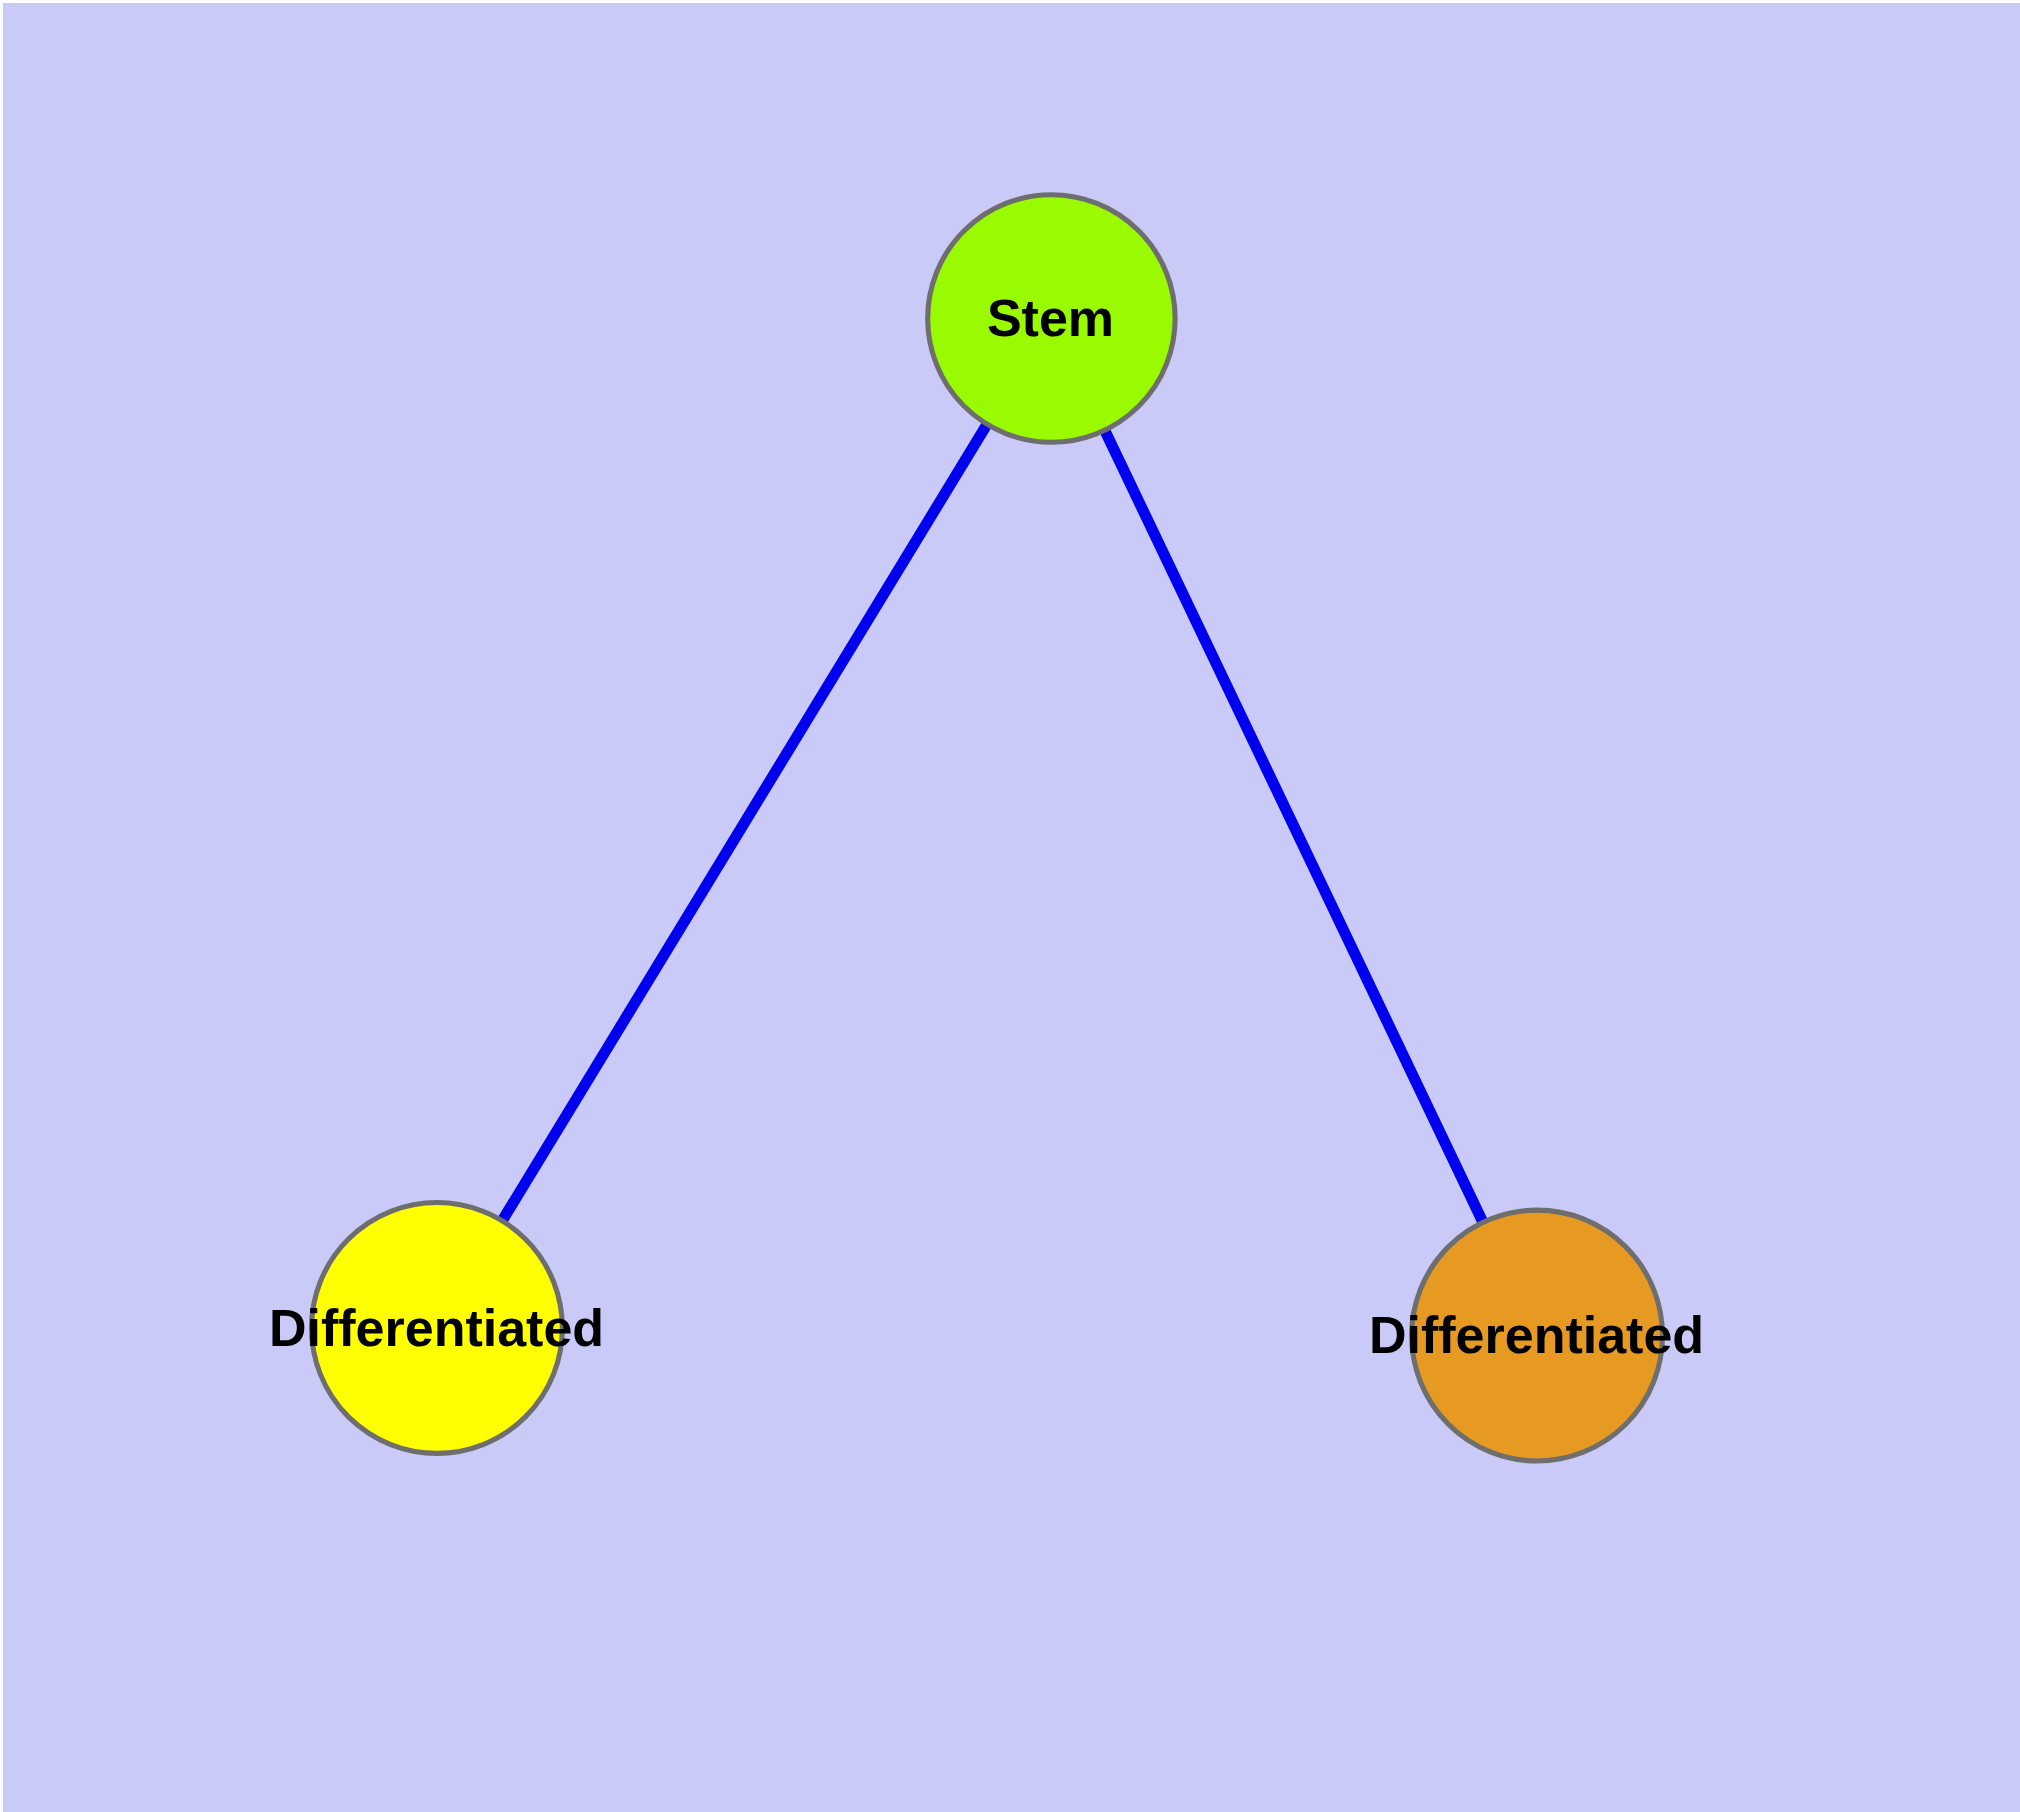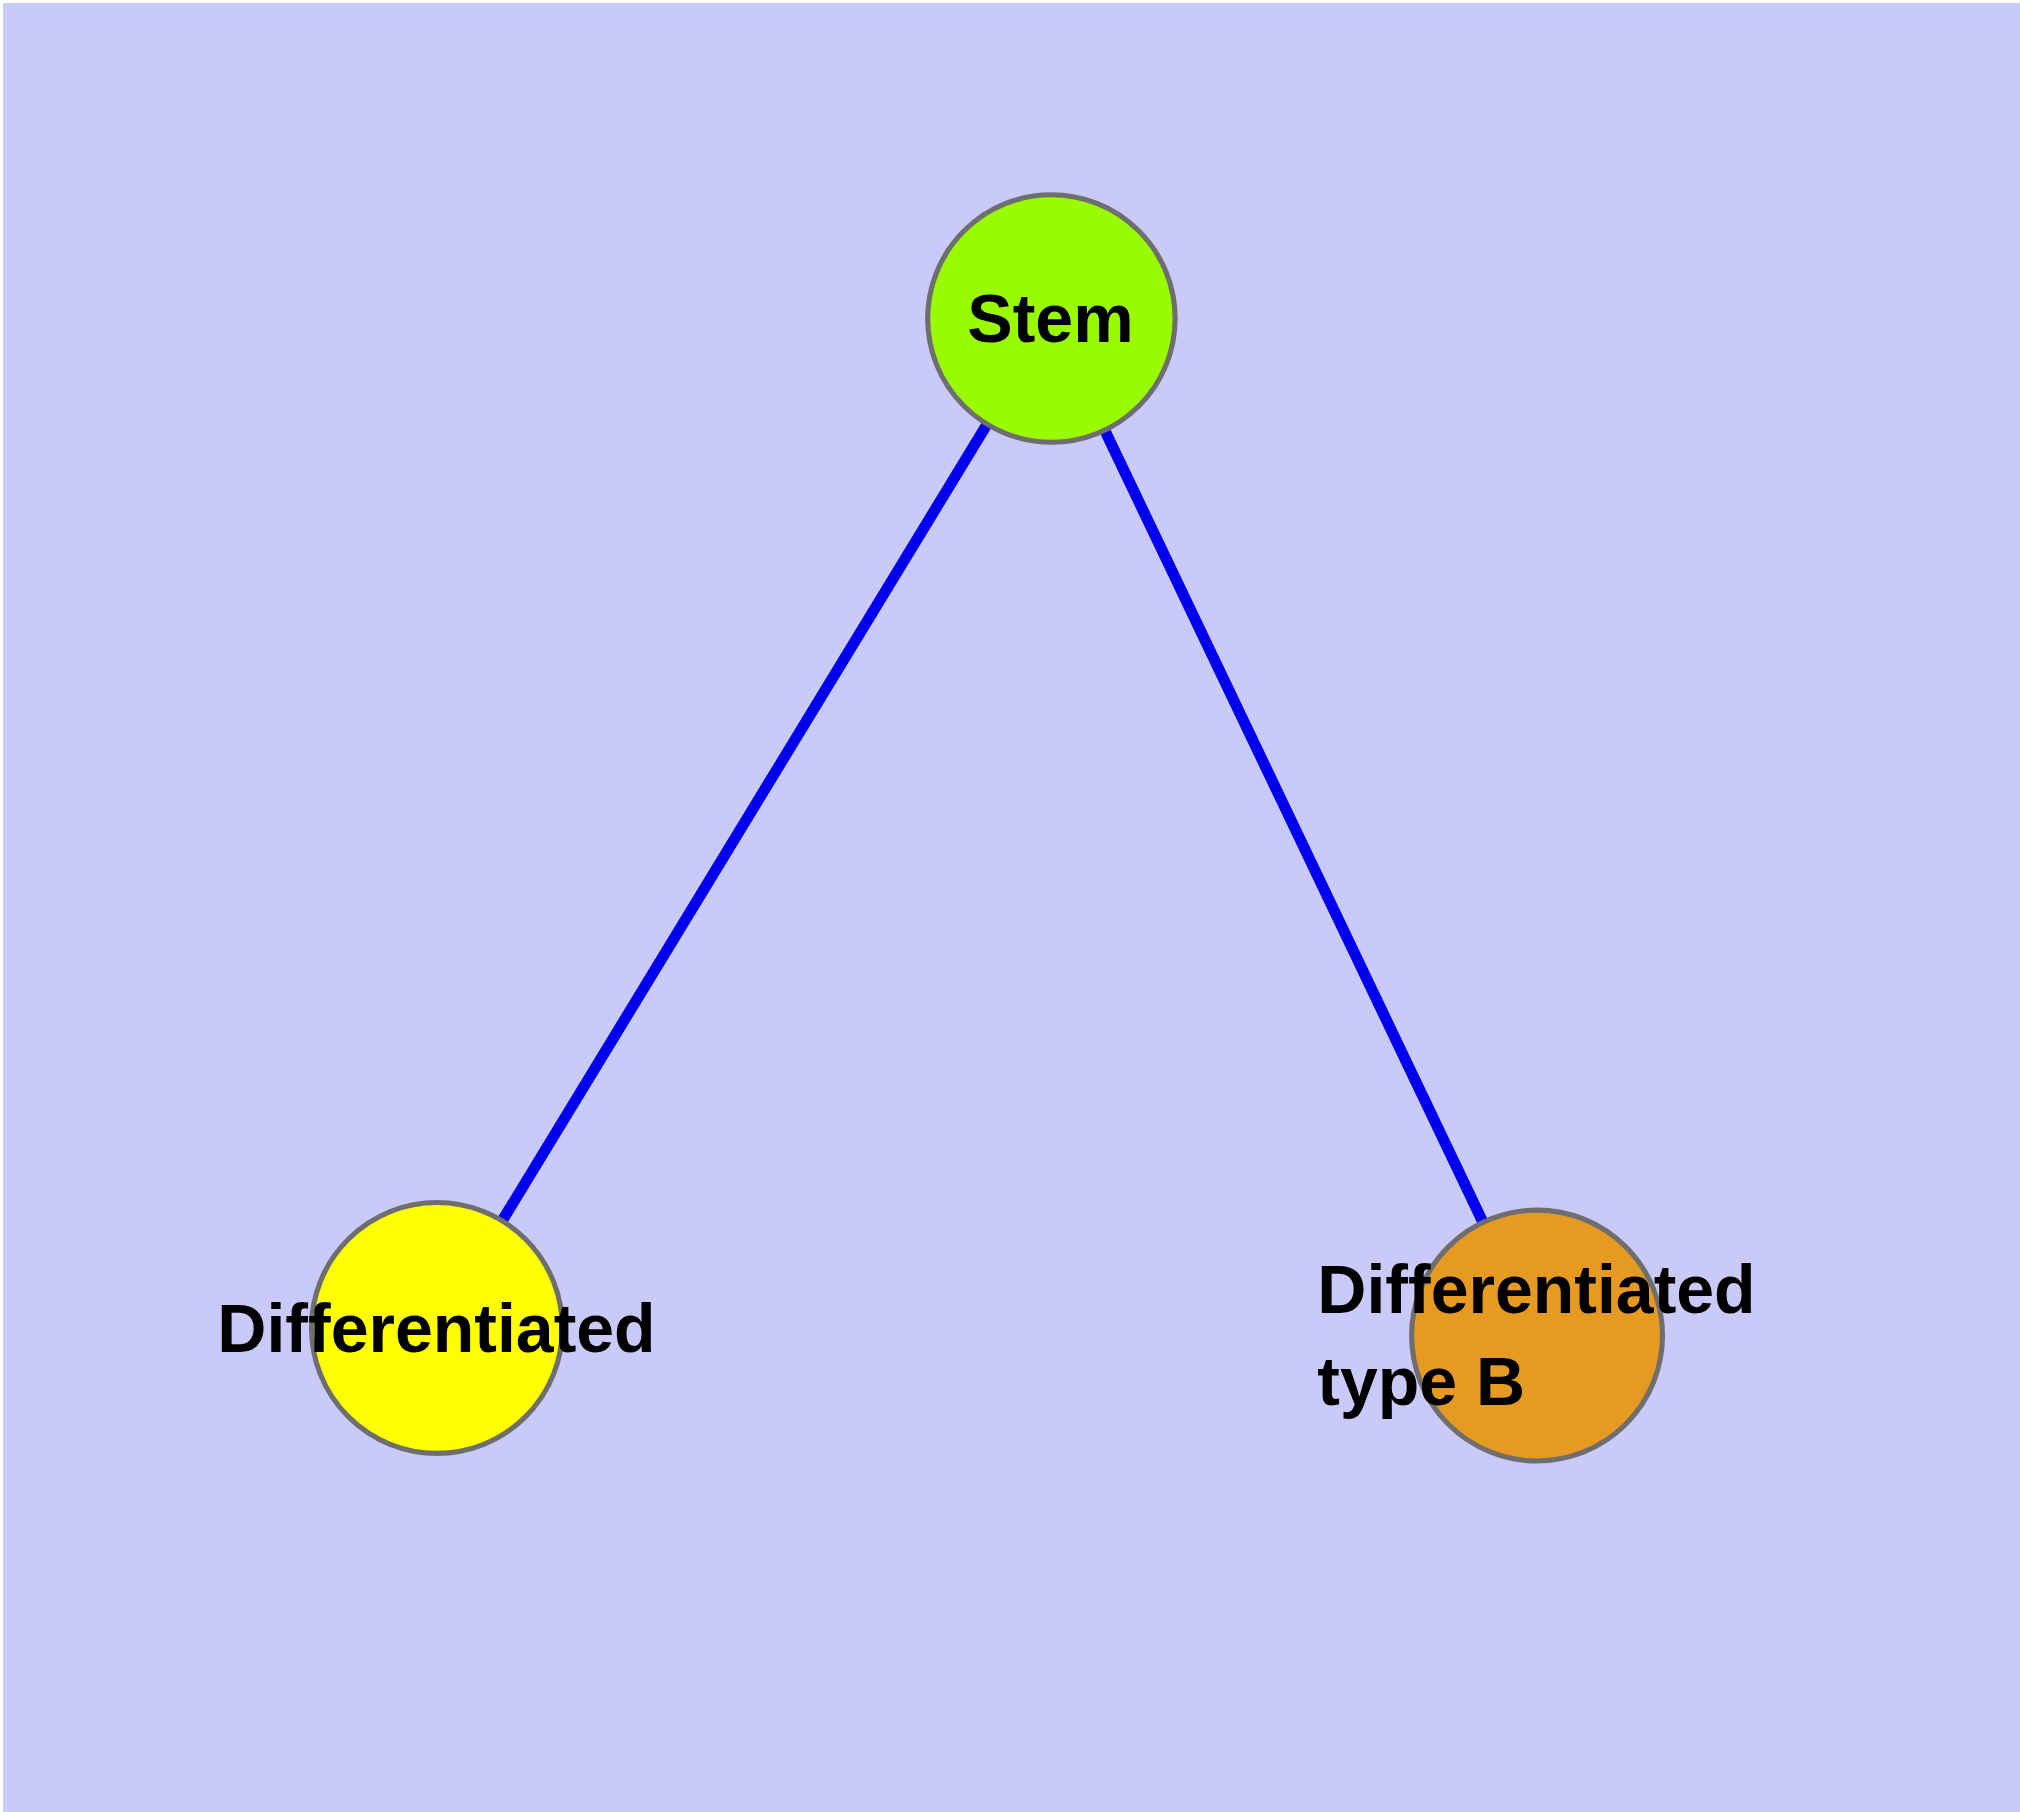--- a/index.html
+++ b/index.html
@@ -34,23 +34,23 @@
     left: 0;
     top: 0;
     width: 100%;
     height: 100%;
     pointer-events: none;
   }
   .node-label {
     position: absolute;
     transform: translate(-50%, -50%);
     font-weight: bold;
-    font-size: 68px;
+    font-size: 52px;
     line-height: 92px;
-    text-align: left;
+    text-align: right;
     white-space: nowrap;
     letter-spacing: 0px;
   }
 </style>
 </head>
 <body style="background: rgb(255, 255, 255);">
 
 <div class="canvas" style="background: rgb(202, 202, 248);">
   <svg class="graph-svg" xmlns="http://www.w3.org/2000/svg" viewBox="0 0 2381 2135" width="2018" height="1810">
     <g>
@@ -65,17 +65,16 @@
   </svg>
   <div class="labels-layer">
       <div class="node-label" style="left: 1048px; top: 315px; color: rgb(0, 0, 0);">
         <div>Stem</div>
       </div>
       <div class="node-label" style="left: 434px; top: 1325px; color: rgb(0, 0, 0);">
         <div>Differentiated</div>
       </div>
       <div class="node-label" style="left: 1534px; top: 1332px; color: rgb(0, 0, 0);">
         <div>Differentiated</div>
-        <div>type B</div>
       </div>
     </div>
 </div>
 
 
 </body></html>

